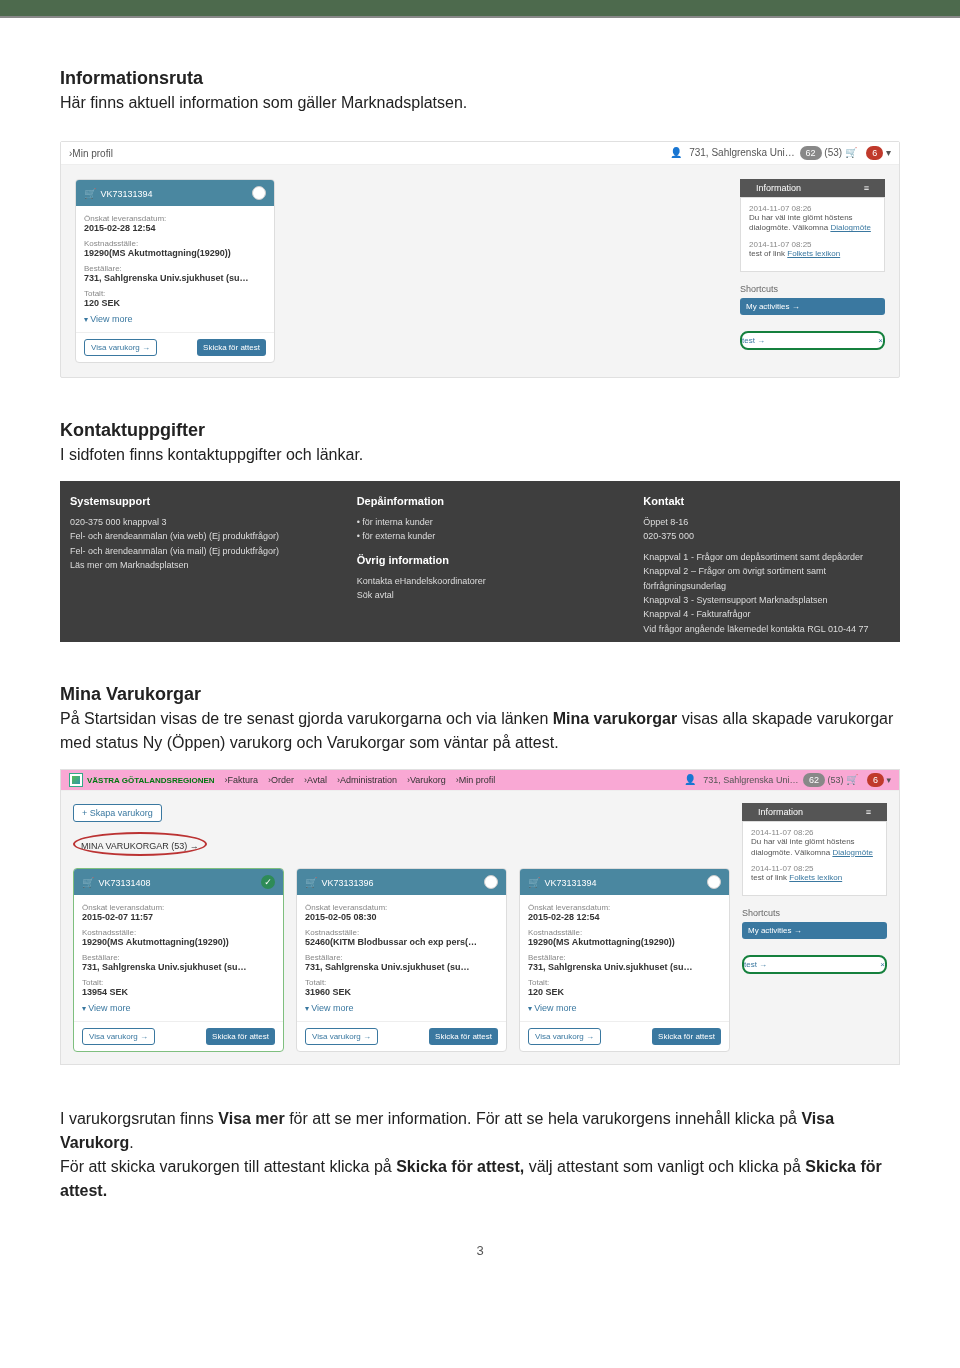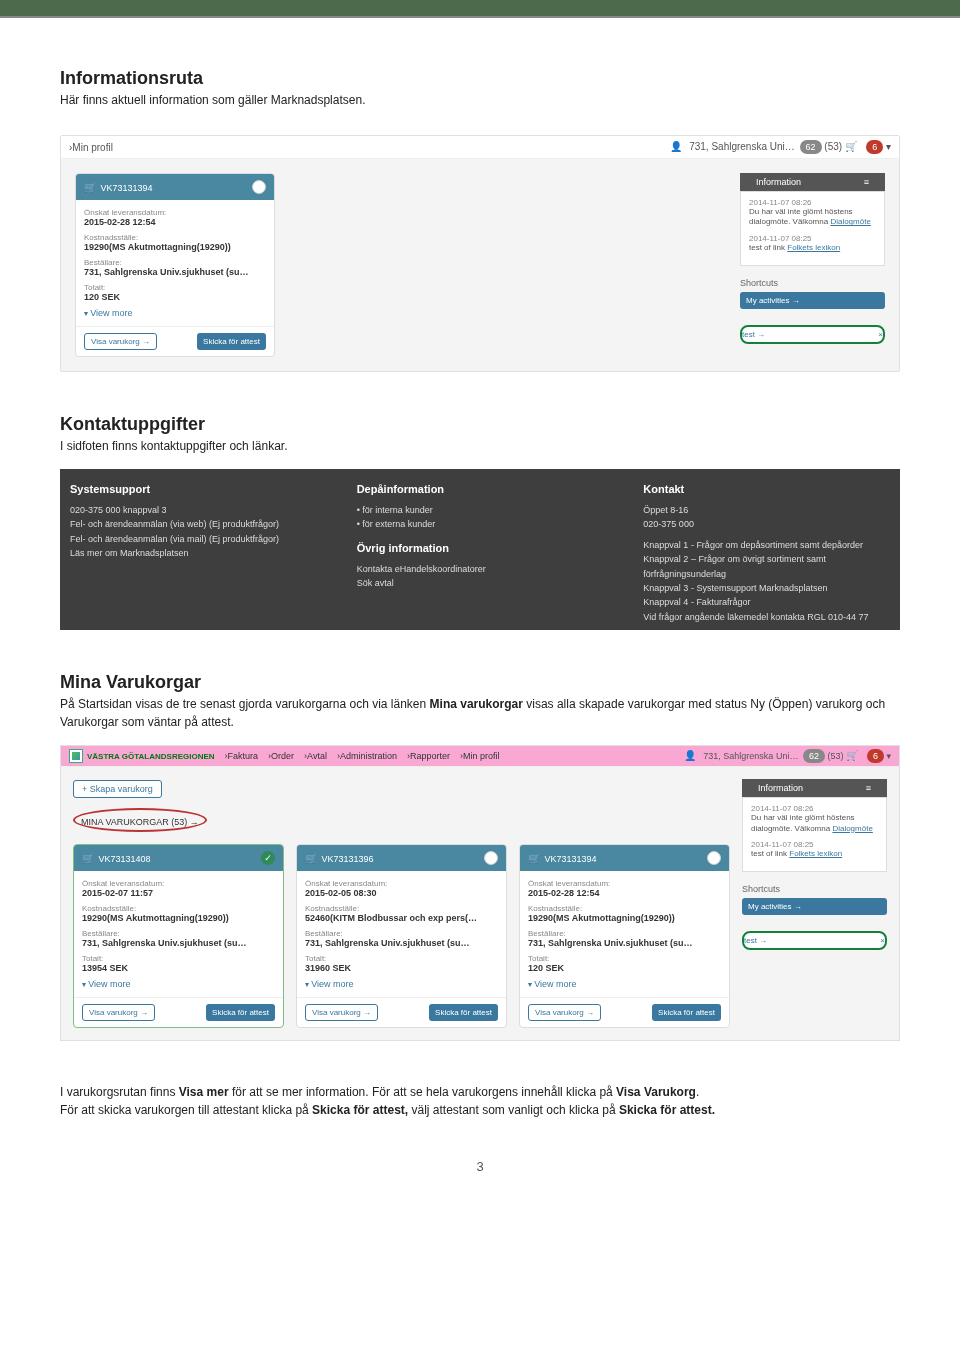--- a/index.html
+++ b/index.html
@@ -3,21 +3,21 @@
 <meta charset="utf-8">
 <style>
   * { margin:0; padding:0; box-sizing:border-box; }
   body { font-family: Arial, sans-serif; background:#fff; color:#222; font-size:14px; }
   .page { width:960px; margin:0 auto; }
   .topstrip { height:18px; background:#4d6a4d; border-bottom:2px solid #888; }
   .content { padding:50px 60px 30px 60px; }
 
   
   h1.doc-h { font-size:18px; font-weight:bold; margin-bottom:2px; }
-  p.doc-p { font-size:12px; line-height:1.5; }
+  p.doc-p { font-size:16px; line-height:1.5; }
   .doc-p b { font-weight:bold; }
   .gap-sm { height:14px; }
   .gap-md { height:26px; }
   .gap-lg { height:42px; }
 
   
   .sshot { background:#f4f4f4; border:1px solid #e0e0e0; border-radius:2px; }
   .sshot-header { display:flex; justify-content:space-between; align-items:center; padding:4px 8px; font-size:10px; color:#555; background:#fff; border-bottom:1px solid #eee; }
   .badge { display:inline-block; background:#888; color:#fff; border-radius:8px; padding:0 6px; font-size:9px; line-height:14px; margin-left:2px;}
   .badge-red { background:#c0392b; }
@@ -213,21 +213,21 @@
       <div class="ss2-head">
         <div class="ss2-nav">
           <div class="logo">
             <div class="logo-square"></div>
             <span>VÄSTRA GÖTALANDSREGIONEN</span>
           </div>
           <a>›Faktura</a>
           <a>›Order</a>
           <a>›Avtal</a>
           <a>›Administration</a>
-          <a>›Rapporter</a>
+          <a>›Varukorg</a>
           <a>›Min profil</a>
         </div>
         <span>
           <span class="user-icon"></span>
           <span>731, Sahlgrenska Uni…</span>
           <span class="badge">62</span>
           <span>(53)</span>
           <span class="cart-icon"></span>
           <span class="badge badge-red">6</span>
           <span>▾</span>

